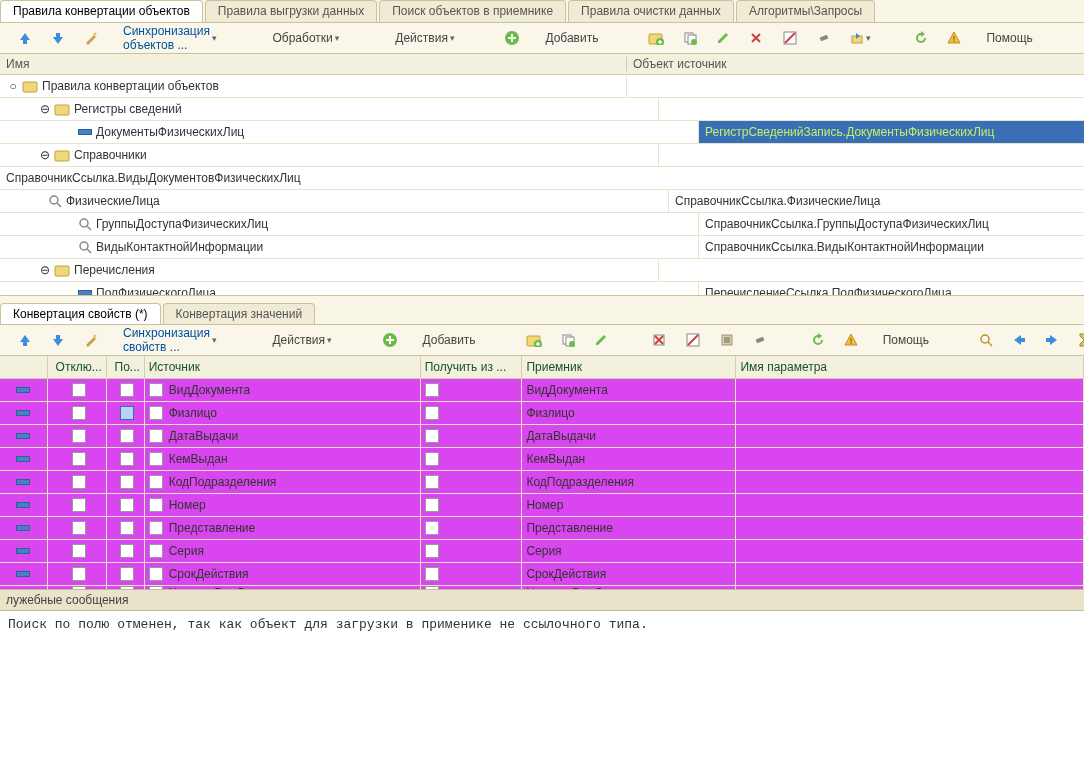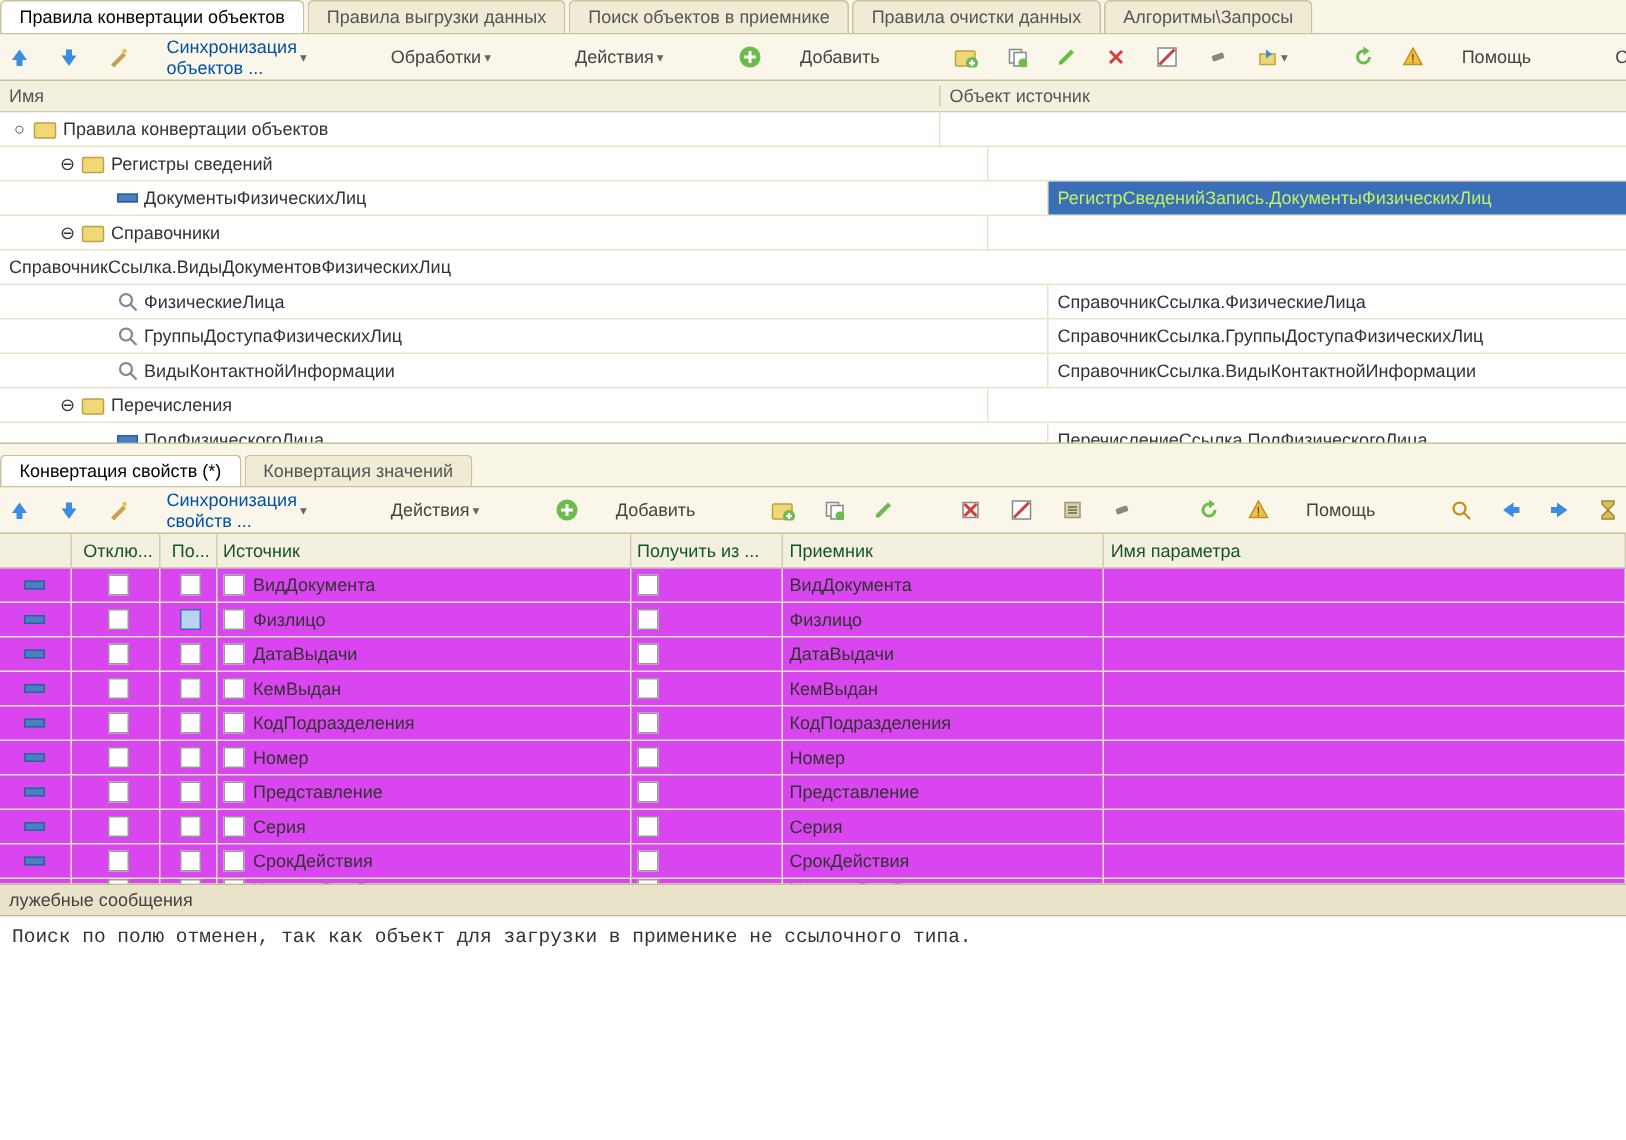--- a/index.html
+++ b/index.html
@@ -1,19 +1,19 @@
 <!DOCTYPE html>
 <html><head>
 <meta charset="utf-8">
 <style>
 html,body{margin:0;padding:0;font-family:Arial,sans-serif;font-size:12px;color:#333;background:#fff;width:1084px;height:760px;overflow:hidden}
 .tabs{display:flex;background:#f9f6e8;border-bottom:1px solid #c9c29d;height:22px}
 .tab{padding:3px 12px;background:#f0ebd5;border:1px solid #c9c29d;border-bottom:none;border-radius:4px 4px 0 0;margin-right:2px;cursor:pointer;font-size:12px;color:#555;white-space:nowrap}
 .tab.active{background:#fff;color:#000}
-.toolbar{display:flex;align-items:center;background:#faf7ea;border-bottom:1px solid #c9c29d;height:26px;padding:2px 6px;gap:19px}
+.toolbar{display:flex;align-items:center;background:#faf7ea;border-bottom:1px solid #c9c29d;height:26px;padding:2px 18px;gap:19px}
 .tbtn{display:inline-flex;align-items:center;justify-content:center;width:20px;height:20px;cursor:pointer}
 .tbtn-txt{display:inline-flex;align-items:center;padding:2px 6px;cursor:pointer;color:#444}
 .dropdown-arrow::after{content:"▾";font-size:9px;margin-left:2px;color:#666}
 .sep{width:1px;height:18px;background:#d0c9a8;margin:0 3px}
 .link{color:#0052a3;cursor:pointer}
 .header-row{display:flex;background:#f4f0de;border-bottom:1px solid #d4ceb0;height:20px;align-items:center}
 .header-row .h1{width:620px;padding-left:6px;border-right:1px solid #d4ceb0;font-size:12px;color:#555}
 .header-row .h2{flex:1;padding-left:6px;font-size:12px;color:#555}
 .tree{height:220px;overflow:hidden;background:#fff}
 .trow{display:flex;height:22px;align-items:center;border-bottom:1px solid #e8e3c9}
@@ -178,21 +178,21 @@
           <rect x="1" y="3" width="14" height="10" rx="1" fill="#f0d878" stroke="#c0a040"></rect>
         </svg>
         <span>Справочники</span>
       </div>
     <div class="c2"></div>
   </div>
   <div class="trow">
     <div class="c2">СправочникСсылка.ВидыДокументовФизическихЛиц</div>
   </div>
   <div class="trow">
-    <div class="c1" style="padding-left:78px">
+    <div class="c1" style="padding-left:48px">
         <svg class="magnify">
           <circle cx="6" cy="6" r="4" fill="none" stroke="#888" stroke-width="1.5"></circle>
           <path d="M9 9 L13 13" stroke="#888" stroke-width="1.5"></path>
         </svg>
         <span>ФизическиеЛица</span>
       </div>
     <div class="c2">СправочникСсылка.ФизическиеЛица</div>
   </div>
   <div class="trow">
     <div class="c1" style="padding-left:78px">

